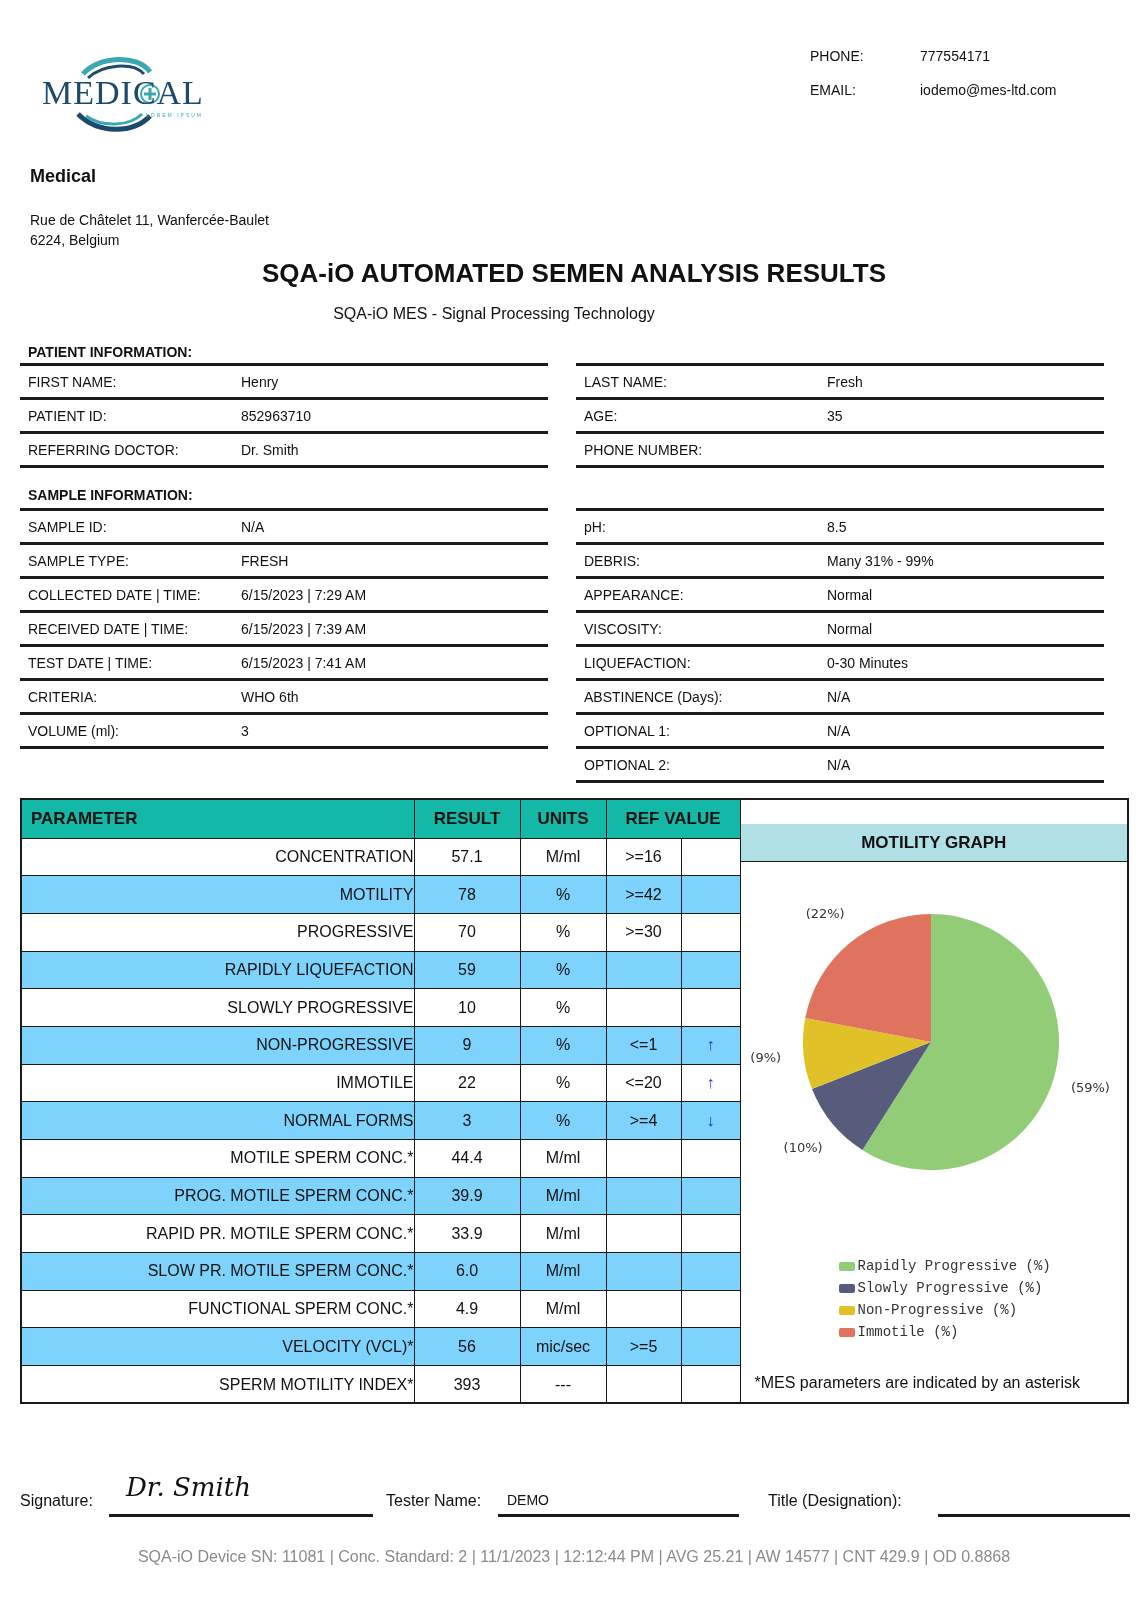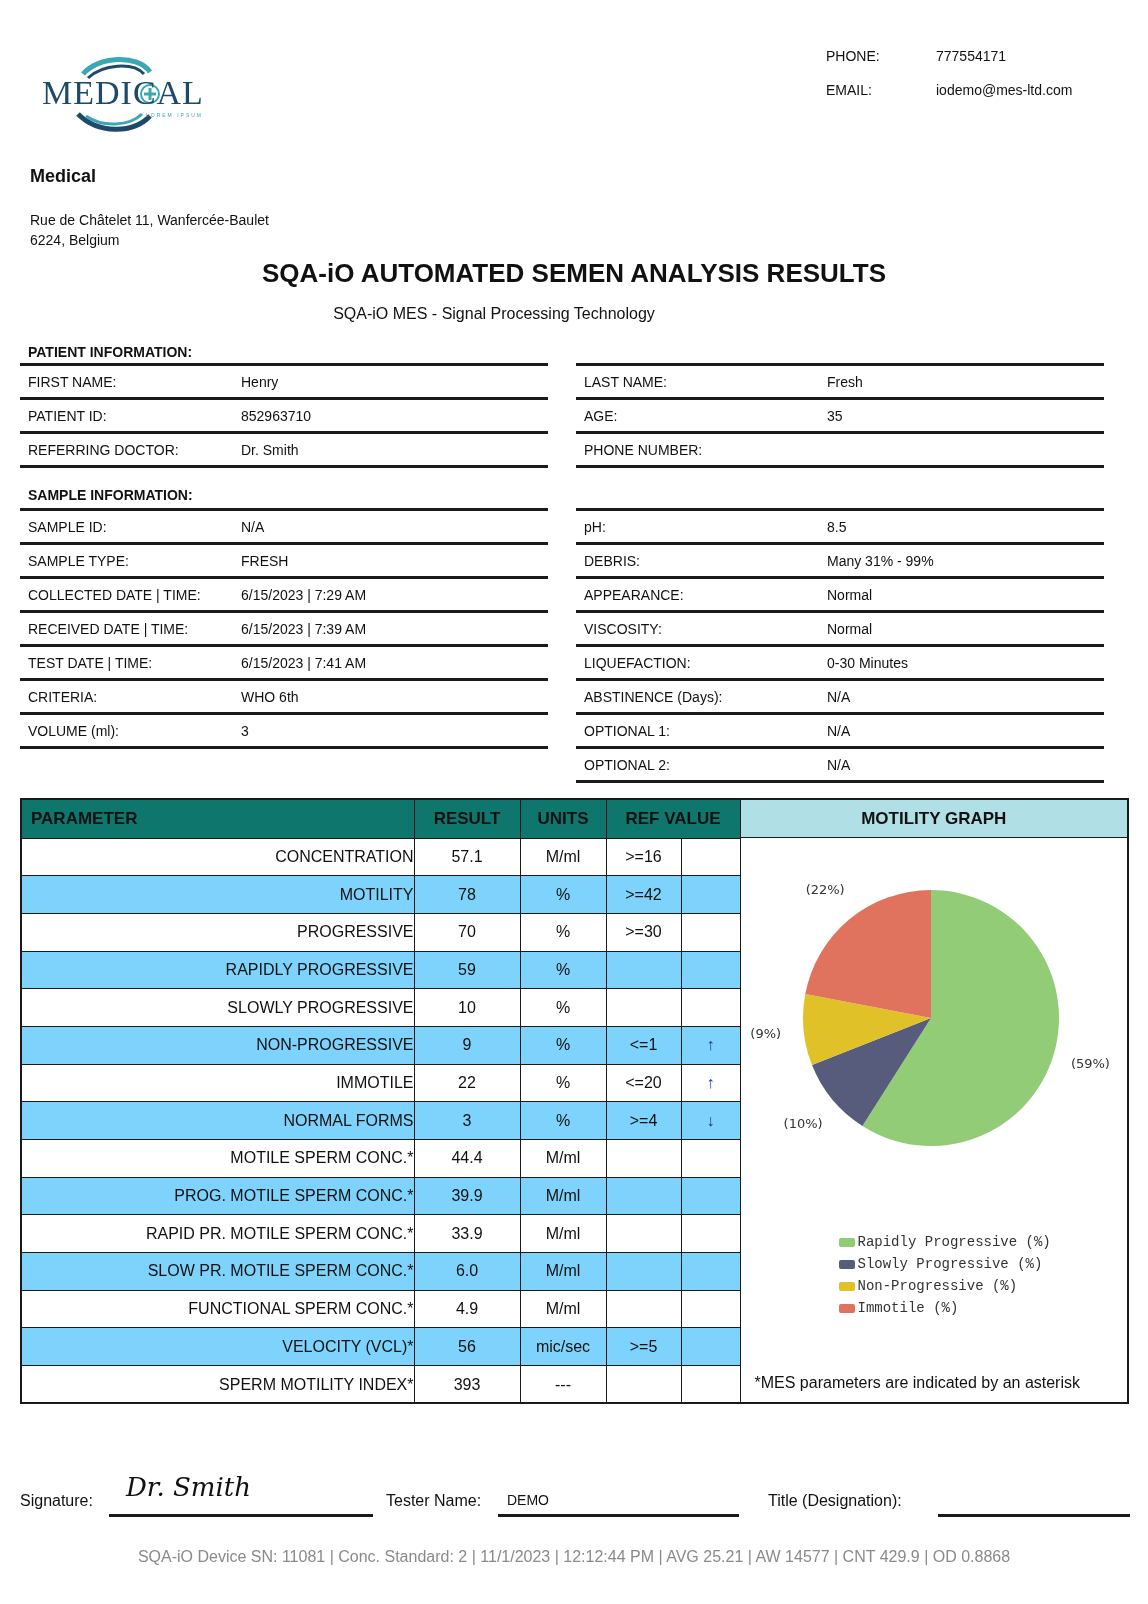--- a/index.html
+++ b/index.html
@@ -9,50 +9,50 @@
   .abs { position: absolute; }
 
   
   .logo { left: 38px; top: 54px; width: 170px; height: 80px; }
   .logo-word { position: absolute; left: 4px; top: 20px; font-family: "Liberation Serif", serif; font-size: 34px; letter-spacing: 1px; color: #1d4a6b; }
   .logo-sub { position: absolute; left: 108px; top: 58px; font-size: 5px; letter-spacing: 2px; color: #3aa7b5; }
 
   
   .contact { left: 810px; top: 48px; width: 320px; }
   .contact-row { display: flex; height: 34px; font-size: 14px; }
-  .contact-row .k { width: 110px; margin-left: 16px; }
+  .contact-row .k { width: 110px; }
 
   .org-name { left: 30px; top: 166px; font-size: 18px; font-weight: bold; }
   .org-addr { left: 30px; top: 210px; font-size: 14px; line-height: 20px; }
 
   .title { left: 0; width: 1148px; top: 258px; text-align: center; font-size: 26px; font-weight: bold; }
   .subtitle { left: 4px; width: 980px; top: 305px; text-align: center; font-size: 16px; }
 
   
   .section-label { font-size: 14px; font-weight: bold; }
   .info-col { width: 528px; }
   .info-row { display: flex; align-items: center; height: 34px; border-top: 3px solid #1a1a1a; font-size: 14px; padding-left: 8px; }
   .info-row .k { width: 213px; }
   .info-col.right .info-row .k { width: 243px; }
   .info-col .endline { border-top: 3px solid #1a1a1a; height: 0; }
 
   
   .results { left: 20px; top: 798px; width: 1109px; height: 606px; border: 2px solid #1a1a1a; display: flex; }
   .results-table { width: 718px; border-collapse: collapse; table-layout: fixed; font-size: 16px; }
-  .results-table th { background: #0f766e; height: 38px; font-weight: bold; font-size: 17px; border: 1.5px solid #1a1a1a; border-top: none; }
+  .results-table th { background: #14b8a6; height: 38px; font-weight: bold; font-size: 17px; border: 1.5px solid #1a1a1a; border-top: none; }
   .results-table th.param { text-align: left; padding-left: 9px; border-left: none; }
   .results-table td { height: 37.7px; border: 1.5px solid #1a1a1a; text-align: center; }
   .results-table td.param { text-align: right; padding-left: 9px; border-left: none; }
   .results-table tr.alt td { background: #7dd3fc; }
   .results-table td.flag { color: #1c2fbf; font-weight: bold; }
   .results-table tr:last-child td { border-bottom: none; }
   .indent1 { padding-left: 33px !important; }
   .indent2 { padding-left: 52px !important; }
 
-  .graph-panel { flex: 1; display: flex; flex-direction: column; }
+  .graph-panel { flex: 1; display: flex; flex-direction: column; margin-top: 24px; }
   .graph-header { height: 38px; background: #b0dfe5; border-bottom: 1.5px solid #1a1a1a; display: flex; align-items: center; justify-content: center; font-weight: bold; font-size: 17px; }
   .graph-body { flex: 1; position: relative; }
   .pie-svg { position: absolute; left: 0; top: 0; }
   .legend { position: absolute; left: 98px; top: 393px; font-family: Liberation Mono, monospace; font-size: 14px; color: #333; }
   .legend-item { display: flex; align-items: center; height: 22px; }
   .legend-swatch { width: 16px; height: 9px; border-radius: 2px; margin-right: 3px; }
   .footnote { position: absolute; left: 14px; bottom: 10px; font-size: 16px; }
 
   
   .sig-row { left: 20px; top: 1478px; width: 1112px; height: 40px; font-size: 16px; }
@@ -232,21 +232,21 @@
           <td class="flag"></td>
         </tr>
       <tr>
           <td class="param indent1">PROGRESSIVE</td>
           <td>70</td>
           <td>%</td>
           <td>&gt;=30</td>
           <td class="flag"></td>
         </tr>
       <tr class="alt">
-          <td class="param indent2">RAPIDLY PROGRESSIVE</td>
+          <td class="param indent2">RAPIDLY LIQUEFACTION</td>
           <td>59</td>
           <td>%</td>
           <td></td>
           <td class="flag"></td>
         </tr>
       <tr>
           <td class="param indent2">SLOWLY PROGRESSIVE</td>
           <td>10</td>
           <td>%</td>
           <td></td>

